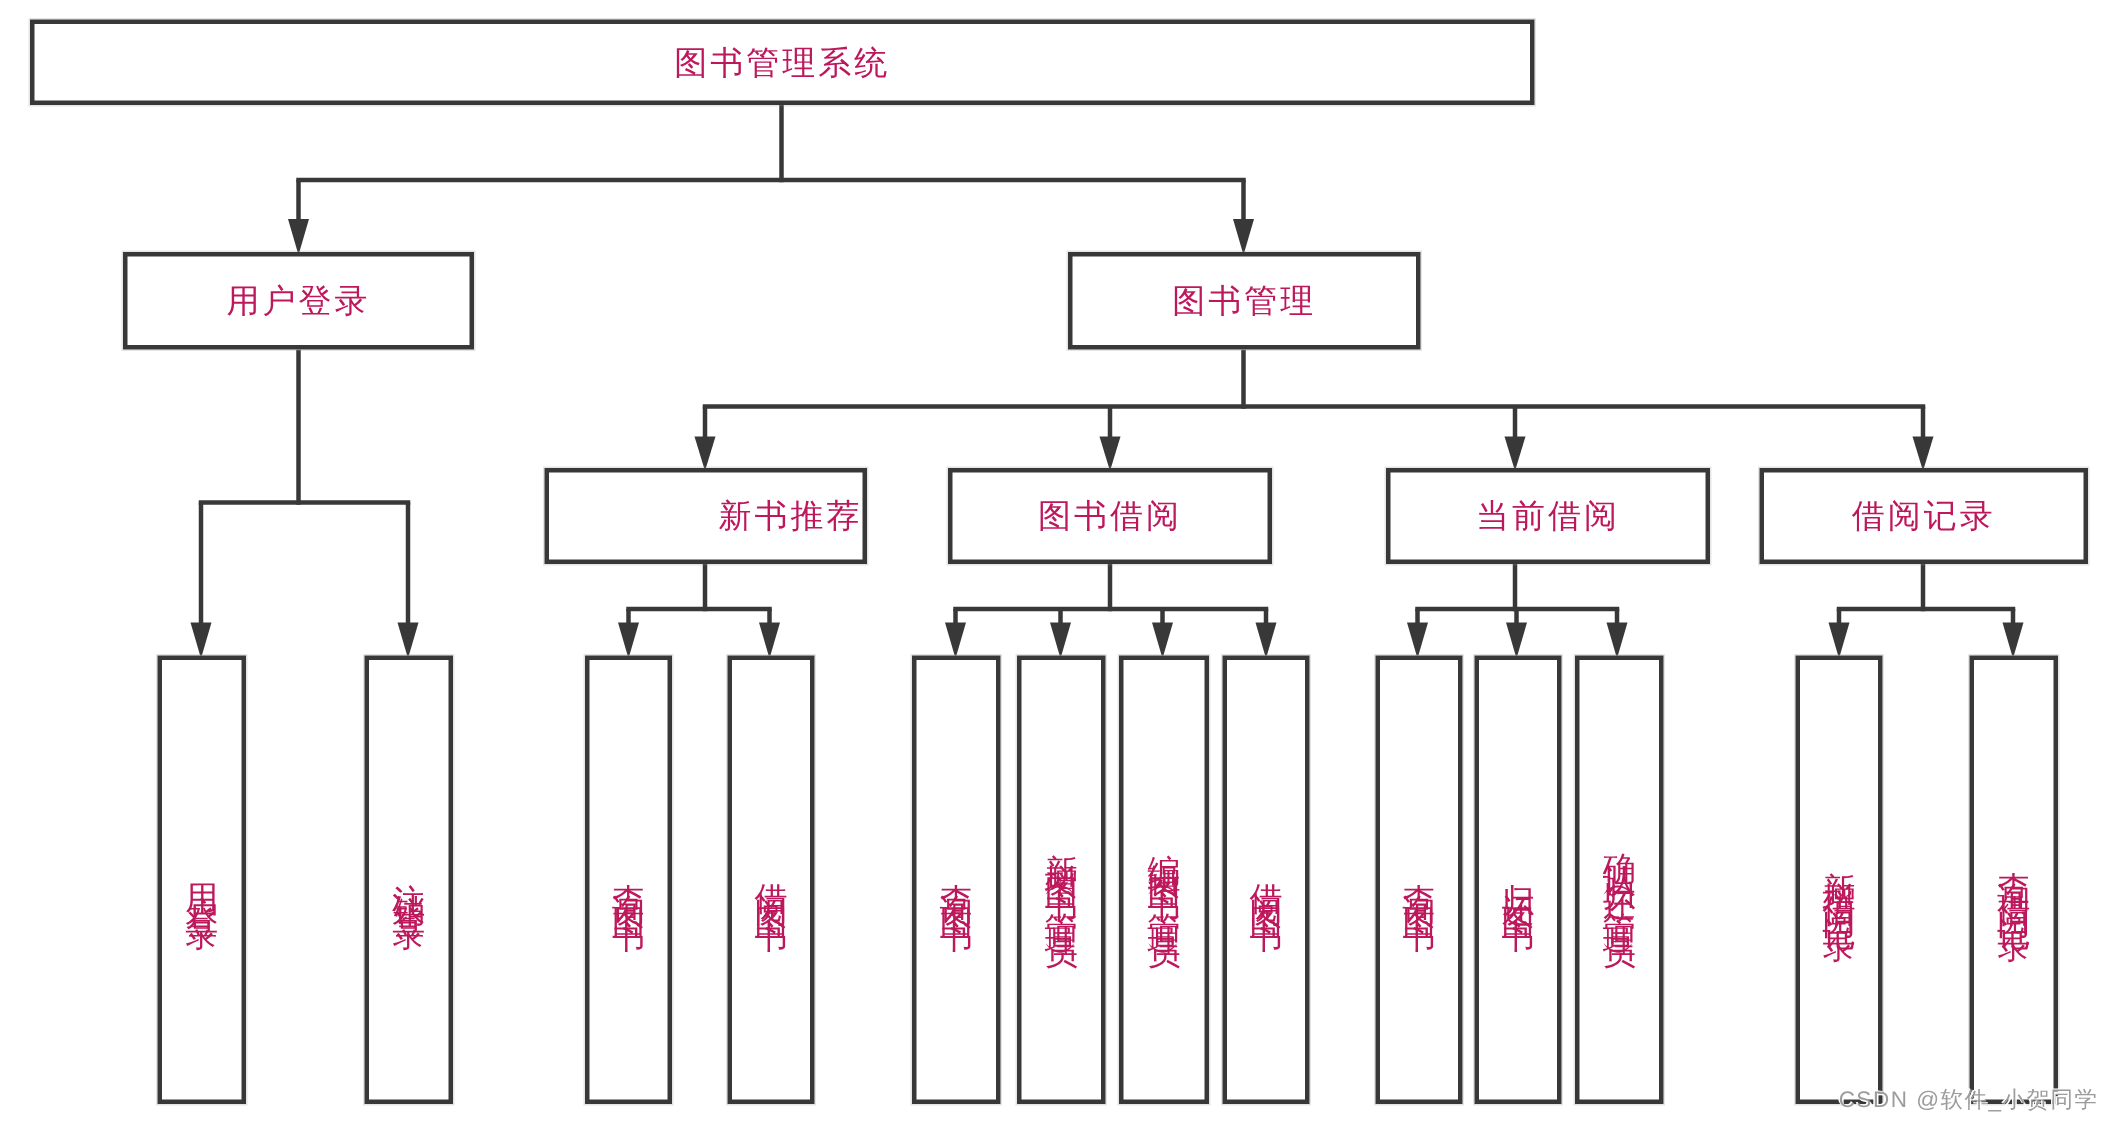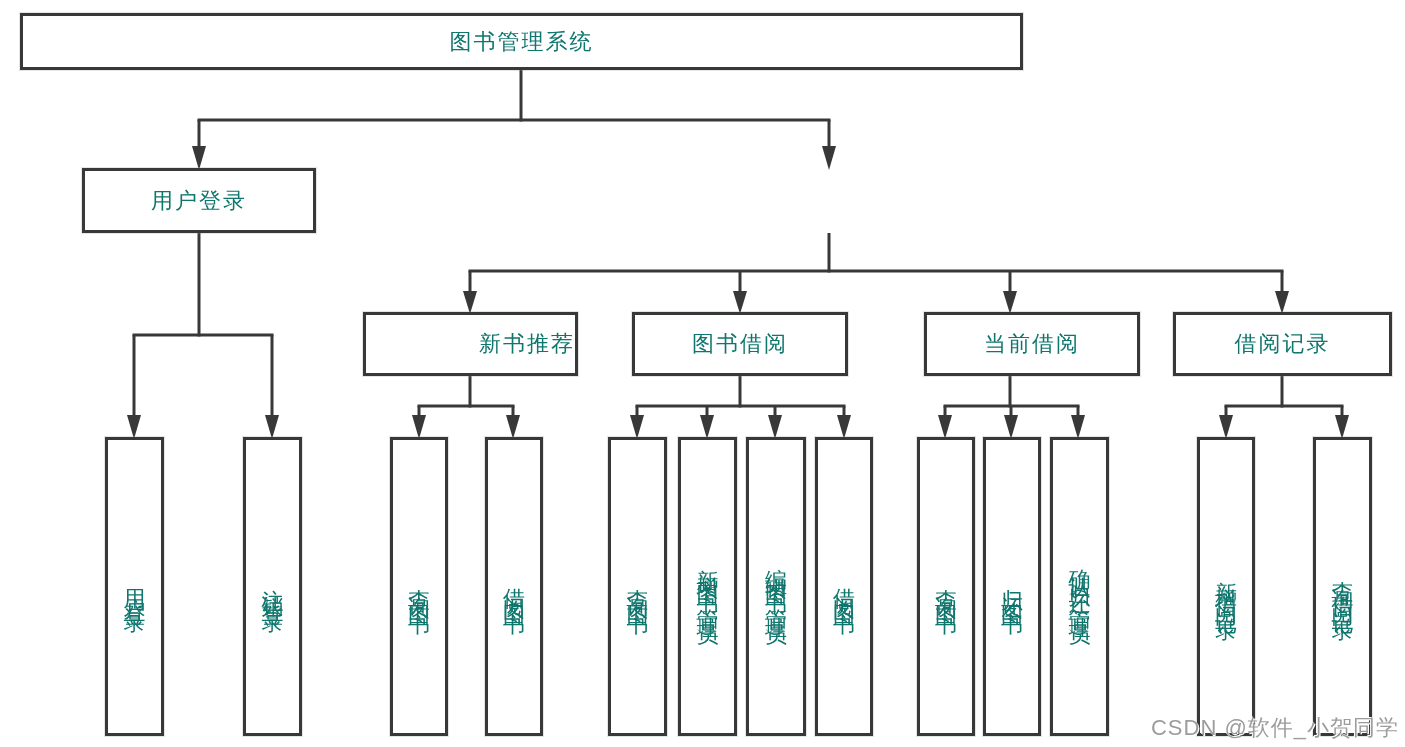--- a/index.html
+++ b/index.html
@@ -17,21 +17,21 @@
     width: 1405px; height: 747px;
   }
   .node {
     position: absolute;
     box-sizing: border-box;
     border: 3px solid #383838;
     background: #ffffff;
     display: flex;
     align-items: center;
     justify-content: center;
-    color: #0f766e;
+    color: #be185d;
     font-size: 22px;
     letter-spacing: 2px;
     box-shadow: 0 0 0 1px rgba(150,150,150,0.25);
   }
   .node.vertical span {
     writing-mode: vertical-rl;
     text-orientation: mixed;
     letter-spacing: 8px;
     line-height: 1;
   }
@@ -58,21 +58,21 @@
   .l-cb-query   { left: 917px;  width: 58px; }
   .l-cb-return  { left: 983px;  width: 58px; }
   .l-cb-confirm { left: 1050px; width: 59px; }
   .l-br-add     { left: 1197px; width: 58px; }
   .l-br-query   { left: 1313px; width: 59px; }
 
   .watermark {
     position: absolute;
     right: 6px;
     bottom: 4px;
-    font-size: 22px;
+    font-size: 15px;
     color: #9c9c9c;
     letter-spacing: 1px;
     text-shadow: 1px 1px 0 #ffffff, -1px -1px 0 #ffffff;
     white-space: nowrap;
   }
 </style>
 </head>
 <body>
 
 <div class="canvas">
@@ -146,20 +146,23 @@
     </g>
   </svg>
 
   <div class="node n-root">
     <span>图书管理系统</span>
   </div>
 
   <div class="node n-login">
     <span>用户登录</span>
   </div>
+  <div class="node n-mgmt">
+    <span>图书管理</span>
+  </div>
 
   <div class="node n-newbook">
     <span>新书推荐</span>
   </div>
   <div class="node n-borrow">
     <span>图书借阅</span>
   </div>
   <div class="node n-current">
     <span>当前借阅</span>
   </div>

